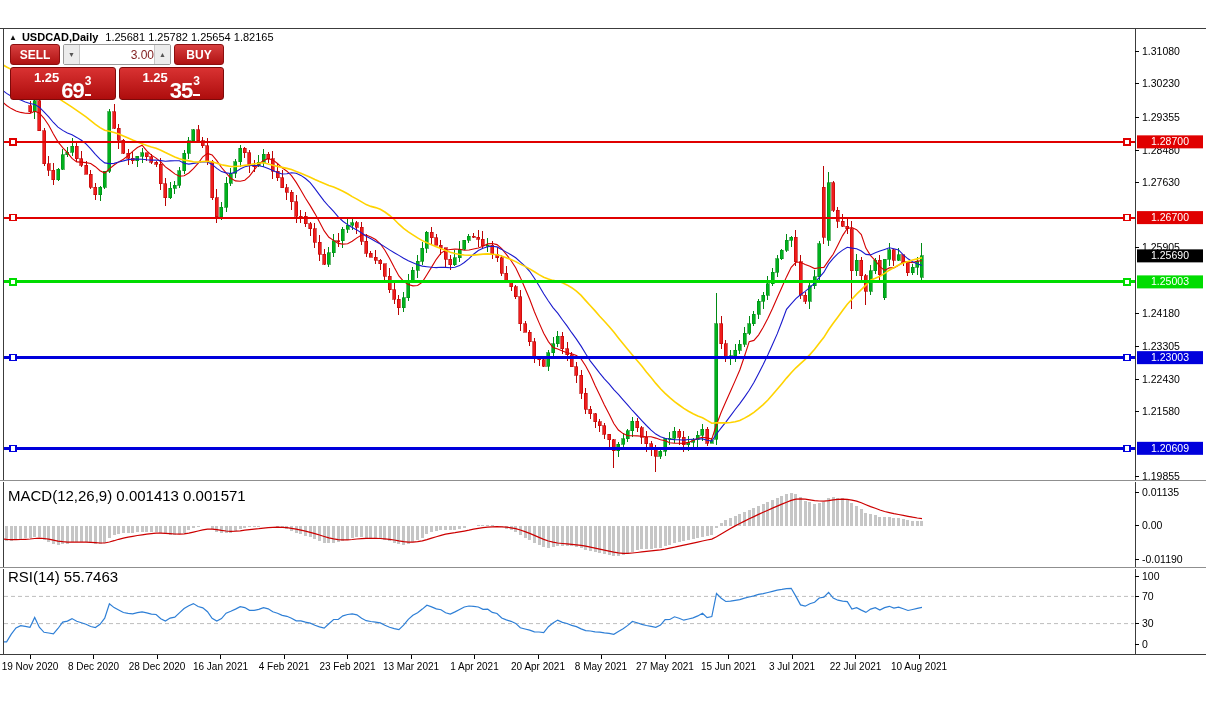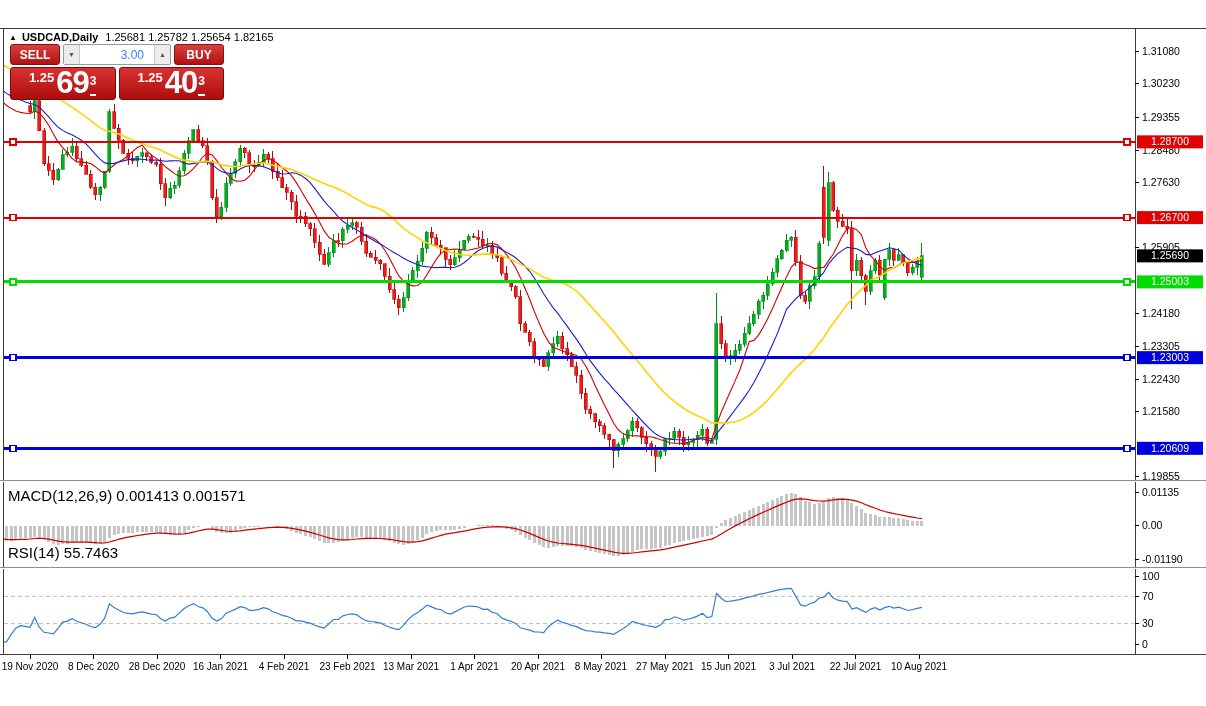--- a/index.html
+++ b/index.html
@@ -17,31 +17,31 @@
   #titlerow .tri{font-size:8px;margin-right:5px;color:#111;}
   #titlerow .sym{font-weight:bold;margin-right:7px;}
   #tradewidget{position:absolute;left:10px;top:44px;width:214px;z-index:6;}
   .tw-row1{display:flex;align-items:stretch;height:21px;}
   .tw-btn{width:48px;background:linear-gradient(#d84040,#b01212);border:1px solid #8c0f0f;border-radius:3px;
           color:#fff;font-size:12px;font-weight:bold;display:flex;align-items:center;justify-content:center;cursor:pointer;}
   .tw-spin{flex:1;display:flex;margin:0 3px;border:1px solid #9a9a9a;background:#fff;border-radius:2px;}
   .tw-spin .sp-btn{width:15px;background:#ececec;color:#555;font-size:7px;display:flex;align-items:center;justify-content:center;cursor:pointer;}
   .tw-spin .sp-btn.left{border-right:1px solid #c8c8c8;}
   .tw-spin .sp-btn.right{border-left:1px solid #c8c8c8;}
-  .tw-spin .sp-val{flex:1;font-size:12px;color:#3b82f6;display:flex;align-items:center;justify-content:flex-end;padding-right:10px;}
+  .tw-spin .sp-val{flex:1;font-size:12px;color:#7f1d1d;display:flex;align-items:center;justify-content:flex-end;}
   .tw-row2{display:flex;margin-top:2px;height:33px;}
   .px-box{flex:1;background:linear-gradient(#d93232,#ae0d0d);border:1px solid #7d0a0a;border-radius:3px;
           color:#fff;display:flex;align-items:flex-start;justify-content:center;padding-bottom:10px;cursor:pointer;}
   .px-box.sell{margin-right:3px;}
   .px-box .frac{font-size:13px;font-weight:bold;margin-right:2px;line-height:20px;}
-  .px-box .big{font-size:31px;font-weight:bold;line-height:30px;letter-spacing:-1px;}
+  .px-box .big{font-size:22px;font-weight:bold;line-height:30px;letter-spacing:-1px;margin-top:8px;}
   .px-box .pip{font-size:12px;font-weight:bold;line-height:26px;align-self:flex-start;border-bottom:2px solid #fff;margin-left:1px;}
   .ind-label{position:absolute;left:8px;font-size:15px;color:#000;z-index:5;}
   #macdlabel{top:487px;}
-  #rsilabel{top:544px;text-align:right;}
+  #rsilabel{top:568px;text-align:right;}
   
   #tabbar{position:absolute;left:0;top:677px;width:1206px;height:20px;background:#d6d6d6;
           border-top:1px solid #f8f8f8;display:flex;align-items:center;font-size:11px;color:#5d5d5d;}
   .tab{padding:2px 10px;white-space:nowrap;cursor:pointer;}
   .tab.active{background:#fff;border:1px solid #8a8a8a;border-bottom:none;color:#000;padding:2px 13px 4px 13px;margin-top:-2px;}
   .tab-pipe{color:#a8a8a8;}
   #tab-arrows{margin-left:auto;margin-right:8px;display:flex;gap:14px;color:#6a6a6a;font-size:9px;}
   #tab-arrows span{cursor:pointer;}
   #statusbar{position:absolute;left:0;top:697px;width:1206px;height:9px;background:#cbcbcb;border-top:1px solid #f2f2f2;}
   svg text{font-family:"Liberation Sans",sans-serif;}
@@ -801,21 +801,21 @@
       <div class="tw-btn">BUY</div>
     </div>
     <div class="tw-row2">
       <div class="px-box sell">
         <span class="frac">1.25</span>
         <span class="big">69</span>
         <span class="pip">3</span>
       </div>
       <div class="px-box">
         <span class="frac">1.25</span>
-        <span class="big">40</span>
+        <span class="big">35</span>
         <span class="pip">3</span>
       </div>
     </div>
   </div>
 
   <div id="macdlabel" class="ind-label">MACD(12,26,9) 0.001413 0.001571</div>
   <div id="rsilabel" class="ind-label">RSI(14) 55.7463</div>
 
   <div id="tabbar">
       <div style="width: 8px;"></div>

